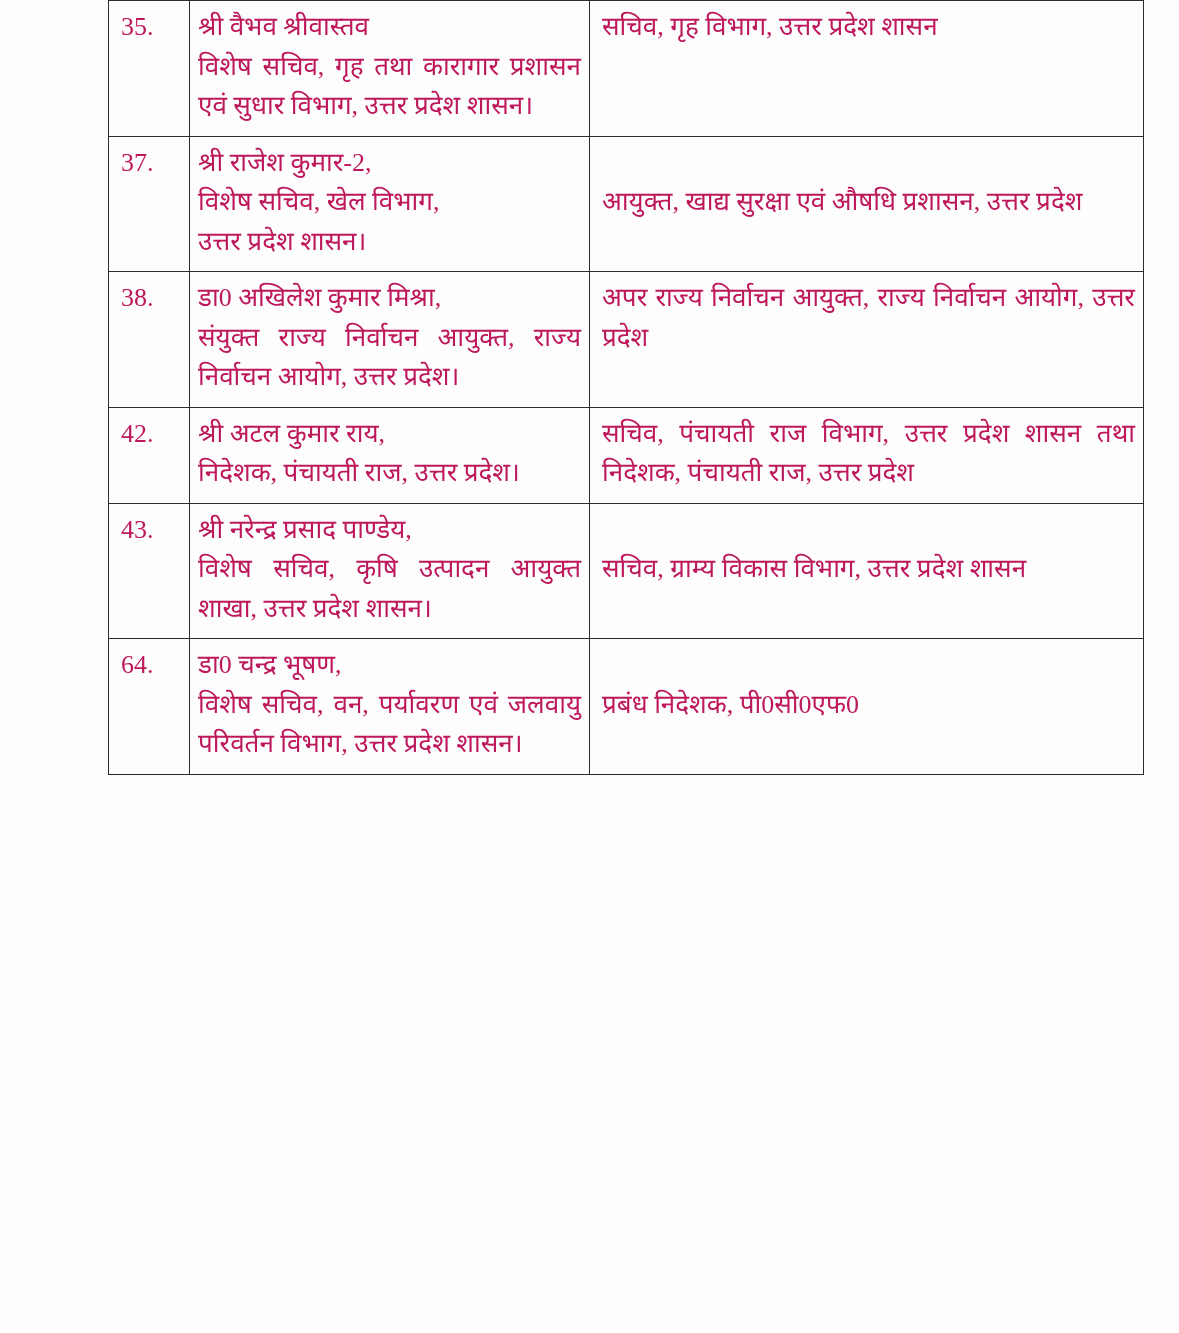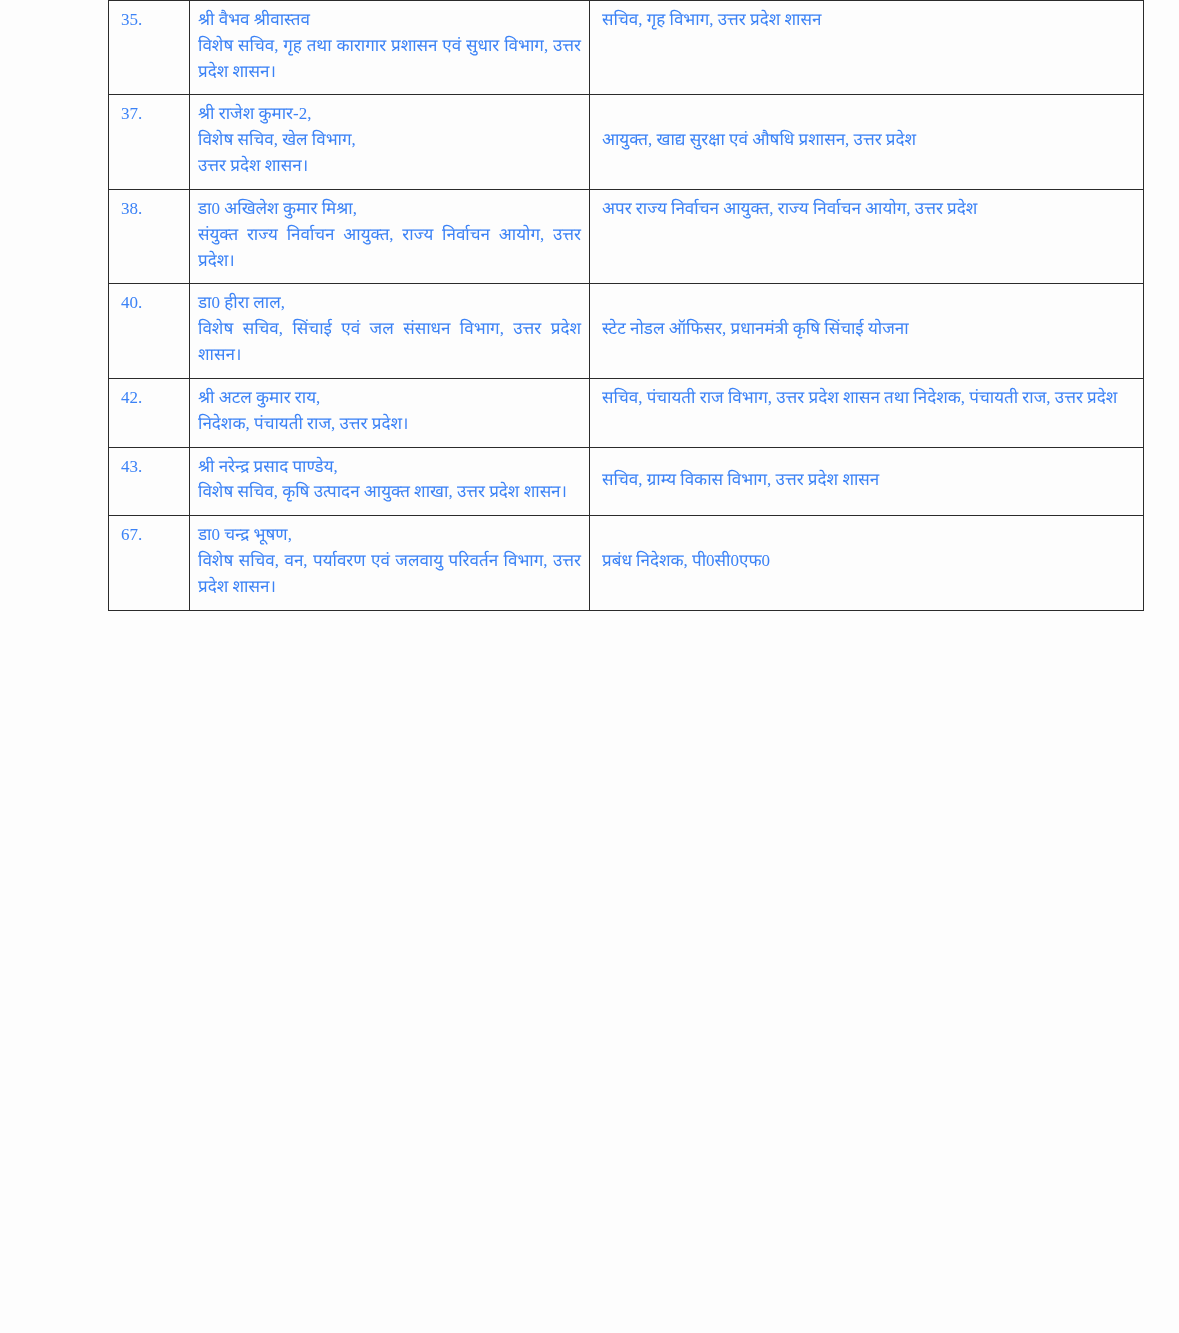--- a/index.html
+++ b/index.html
@@ -27,23 +27,23 @@
     margin-top: 0;
     width: 990px;
     table-layout: fixed;
   }
   .doc-table tr {
     vertical-align: top;
   }
   .doc-table td {
     border: 1.5px solid #2b2b2b;
     padding: 6px 8px 10px 8px;
-    font-size: 17px;
+    font-size: 26px;
     line-height: 1.52;
-    color: #3b82f6;
+    color: #be185d;
   }
   td.col-sn {
     width: 62px;
     text-align: left;
     padding-left: 12px;
     padding-right: 6px;
     white-space: nowrap;
   }
   td.col-from {
     width: 383px;
@@ -93,45 +93,37 @@
         </tr>
         <tr>
           <td class="col-sn">38.</td>
           <td class="col-from">
             <span class="line">डा0 अखिलेश कुमार मिश्रा,</span>
             <span class="line">संयुक्त राज्य निर्वाचन आयुक्त, राज्य निर्वाचन आयोग, उत्तर प्रदेश।</span>
           </td>
           <td class="col-to">अपर राज्य निर्वाचन आयुक्त, राज्य निर्वाचन आयोग, उत्तर प्रदेश</td>
         </tr>
         <tr>
-          <td class="col-sn">40.</td>
-          <td class="col-from">
-            <span class="line">डा0 हीरा लाल,</span>
-            <span class="line">विशेष सचिव, सिंचाई एवं जल संसाधन विभाग, उत्तर प्रदेश शासन।</span>
-          </td>
-          <td class="col-to vmid">स्टेट नोडल ऑफिसर, प्रधानमंत्री कृषि सिंचाई योजना</td>
-        </tr>
-        <tr>
           <td class="col-sn">42.</td>
           <td class="col-from">
             <span class="line">श्री अटल कुमार राय,</span>
             <span class="line">निदेशक, पंचायती राज, उत्तर प्रदेश।</span>
           </td>
           <td class="col-to">सचिव, पंचायती राज विभाग, उत्तर प्रदेश शासन तथा निदेशक, पंचायती राज, उत्तर प्रदेश</td>
         </tr>
         <tr>
           <td class="col-sn">43.</td>
           <td class="col-from">
             <span class="line">श्री नरेन्द्र प्रसाद पाण्डेय,</span>
             <span class="line">विशेष सचिव, कृषि उत्पादन आयुक्त शाखा, उत्तर प्रदेश शासन।</span>
           </td>
           <td class="col-to vmid">सचिव, ग्राम्य विकास विभाग, उत्तर प्रदेश शासन</td>
         </tr>
         <tr>
-          <td class="col-sn">67.</td>
+          <td class="col-sn">64.</td>
           <td class="col-from">
             <span class="line">डा0 चन्द्र भूषण,</span>
             <span class="line">विशेष सचिव, वन, पर्यावरण एवं जलवायु परिवर्तन विभाग, उत्तर प्रदेश शासन।</span>
           </td>
           <td class="col-to vmid">प्रबंध निदेशक, पी0सी0एफ0</td>
         </tr>
       </tbody>
   </table>
   <div class="bottom-spacer"></div>
 </div>

